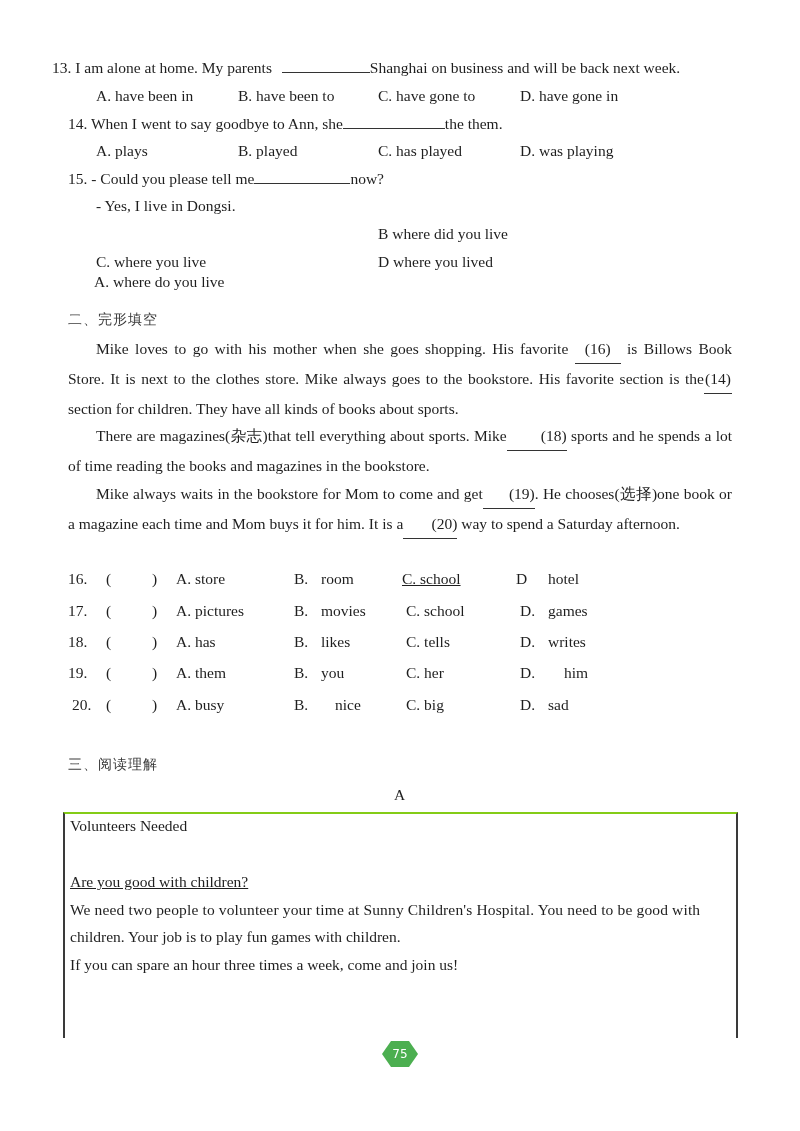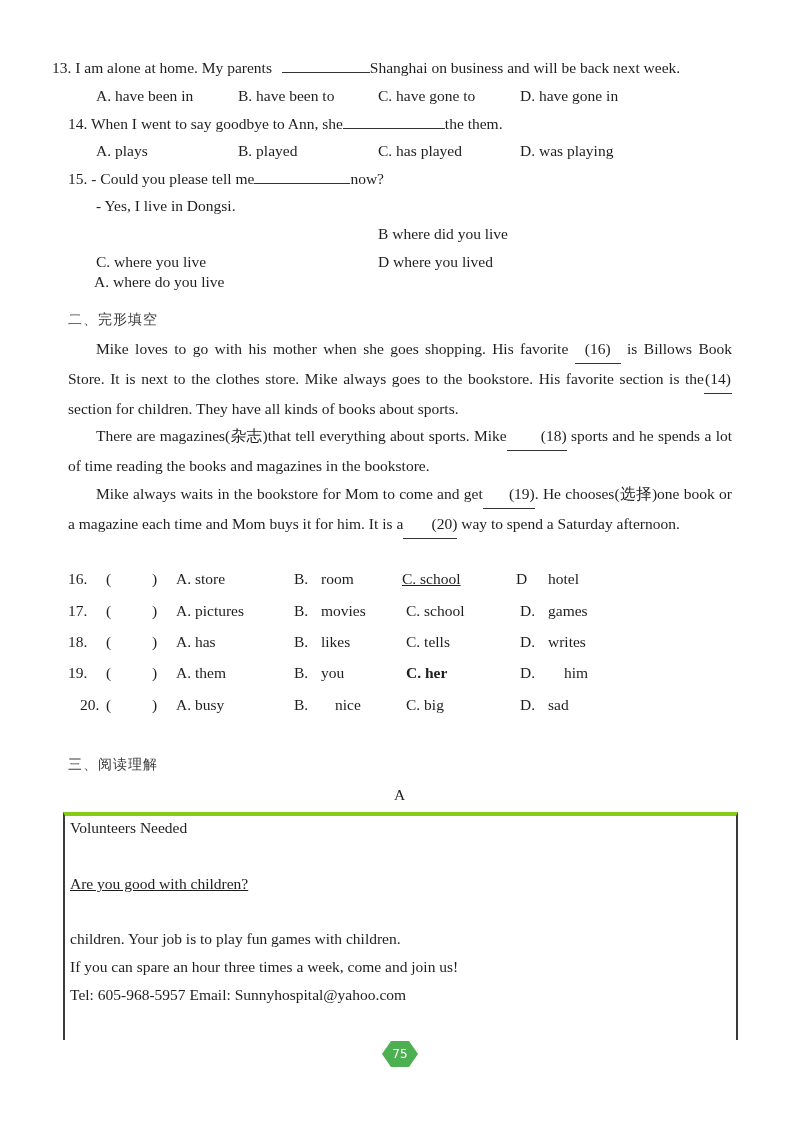--- a/index.html
+++ b/index.html
@@ -46,21 +46,21 @@
   .opt-row { position: absolute; left: 68px; height: 22px; font-size: 15.5px; }
   .opt-row span { position: absolute; white-space: nowrap; top: 0; }
   .box {
     position: absolute;
     left: 63px;
     top: 812px;
     width: 671px;
     height: 224px;
     border-left: 2px solid #3a3a3a;
     border-right: 2px solid #3a3a3a;
-    border-top: 4px solid #84cc16;
+    border-top: 2px solid #84cc16;
   }
   .box-line {
     position: absolute;
     left: 5px;
     white-space: nowrap;
     font-size: 15.5px;
   }
   .page-badge {
     position: absolute;
     left: 382px;
@@ -168,40 +168,40 @@
   <span style="left:452px;">D.</span>
   <span style="left:480px;">writes</span>
 </div>
 <div class="opt-row" style="top:664px;">
   <span style="left:0;">19.</span>
   <span style="left:38px;">(</span>
   <span style="left:84px;">)</span>
   <span style="left:108px;">A. them</span>
   <span style="left:226px;">B.</span>
   <span style="left:253px;">you</span>
-  <span style="left:338px;font-weight:bold;">C. her</span>
+  <span style="left:338px;">C. her</span>
   <span style="left:452px;">D.</span>
   <span style="left:480px;margin-left:16px;">him</span>
 </div>
 <div class="opt-row" style="top:696px;">
-  <span style="left:12px;">20.</span>
+  <span style="left:4px;">20.</span>
   <span style="left:38px;">(</span>
   <span style="left:84px;">)</span>
   <span style="left:108px;">A. busy</span>
   <span style="left:226px;">B.</span>
   <span style="left:267px;text-align:right;">nice</span>
   <span style="left:338px;">C. big</span>
   <span style="left:452px;">D.</span>
   <span style="left:480px;">sad</span>
 </div>
 
 <div class="abs section-heading" style="left:68px; top:756px;">三、阅读理解</div>
 <div class="abs" style="left:394px; top:786px;">A</div>
 
 <div class="box">
   <div class="box-line" style="top:3px;">Volunteers Needed</div>
   <div class="box-line" style="top:59px;text-decoration:underline;">Are you good with children?</div>
+  <div class="box-line" style="top:87px; letter-spacing:0.15px;">We need two people to volunteer your time at Sunny Children's Hospital. You need to be good with</div>
   <div class="box-line" style="top:114px;">children. Your job is to play fun games with children.</div>
   <div class="box-line" style="top:142px;">If you can spare an hour three times a week, come and join us!</div>
-  <div class="box-line" style="top:170px;">Tel: 605-968-5957 Email: Sunnyhospital@yahoo.com</div>
 </div>
 
 <div class="page-badge">75</div>
 
 </body></html>

